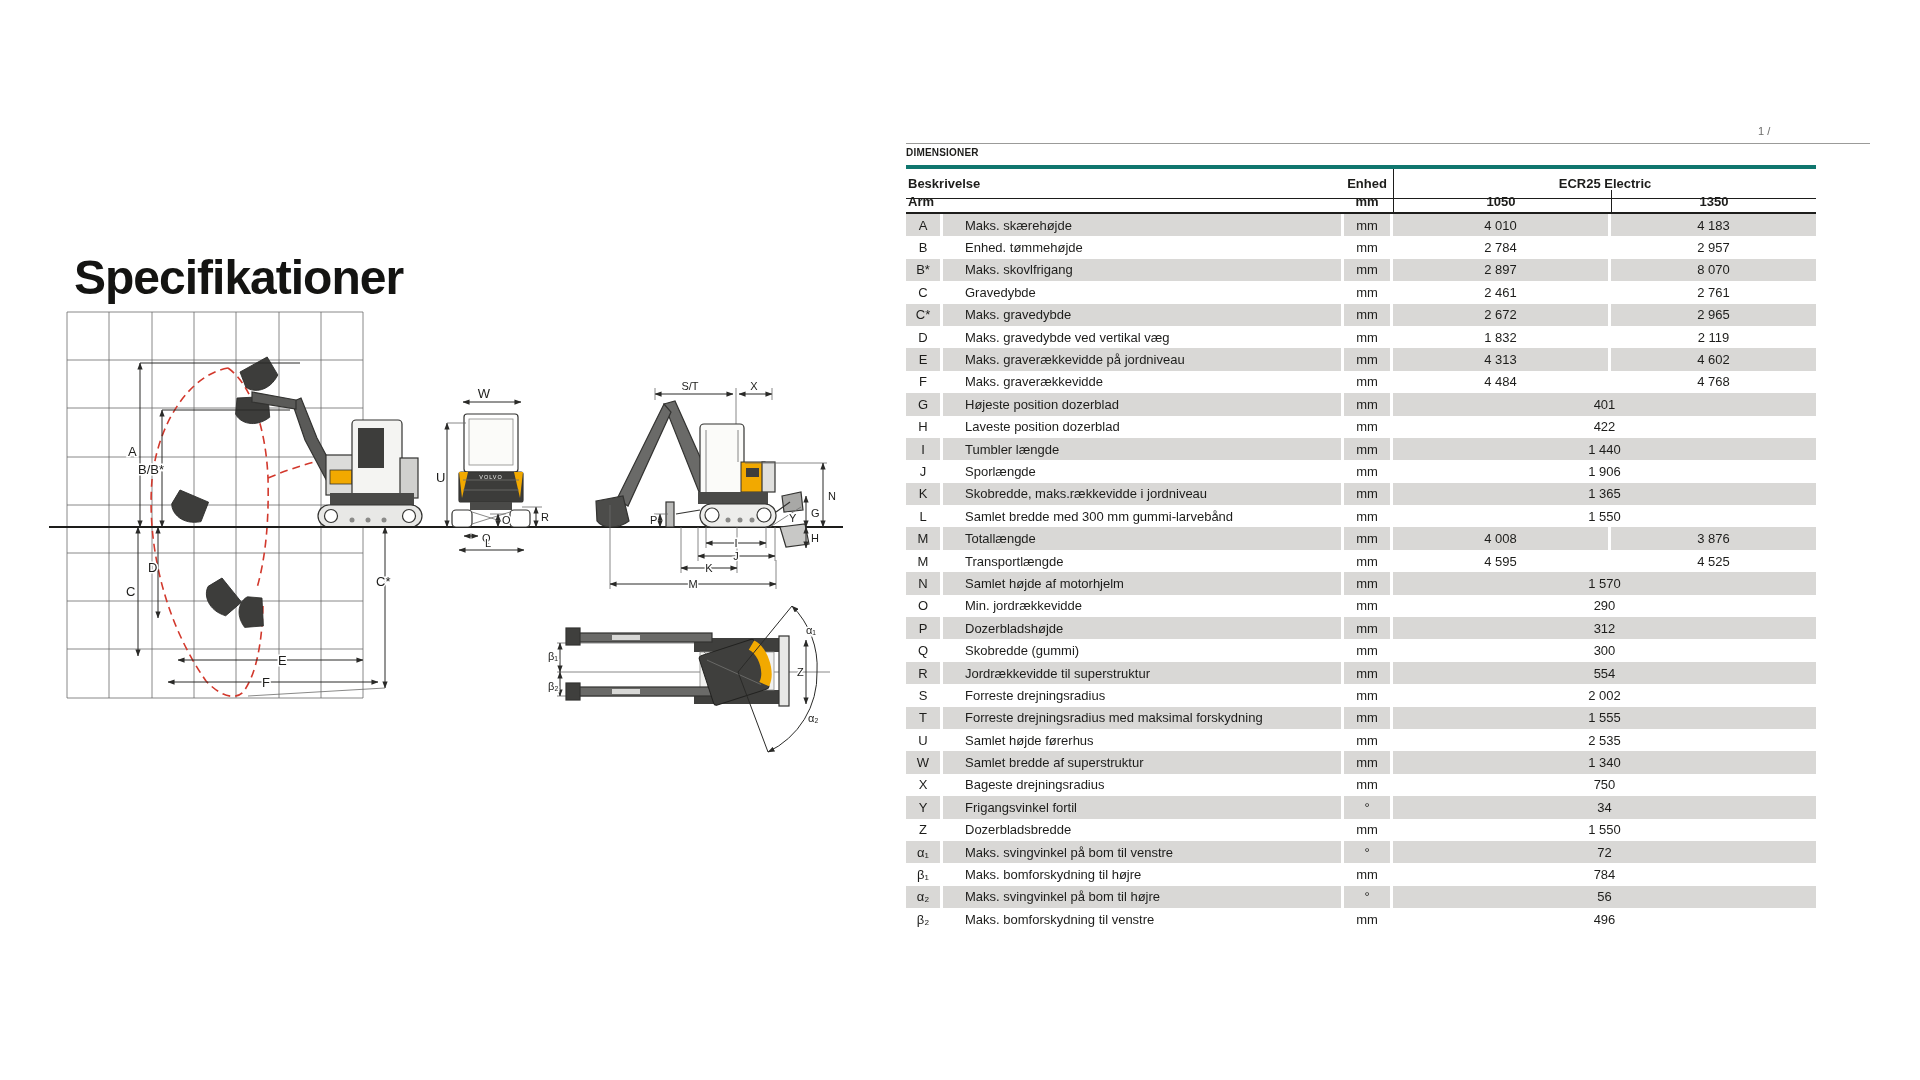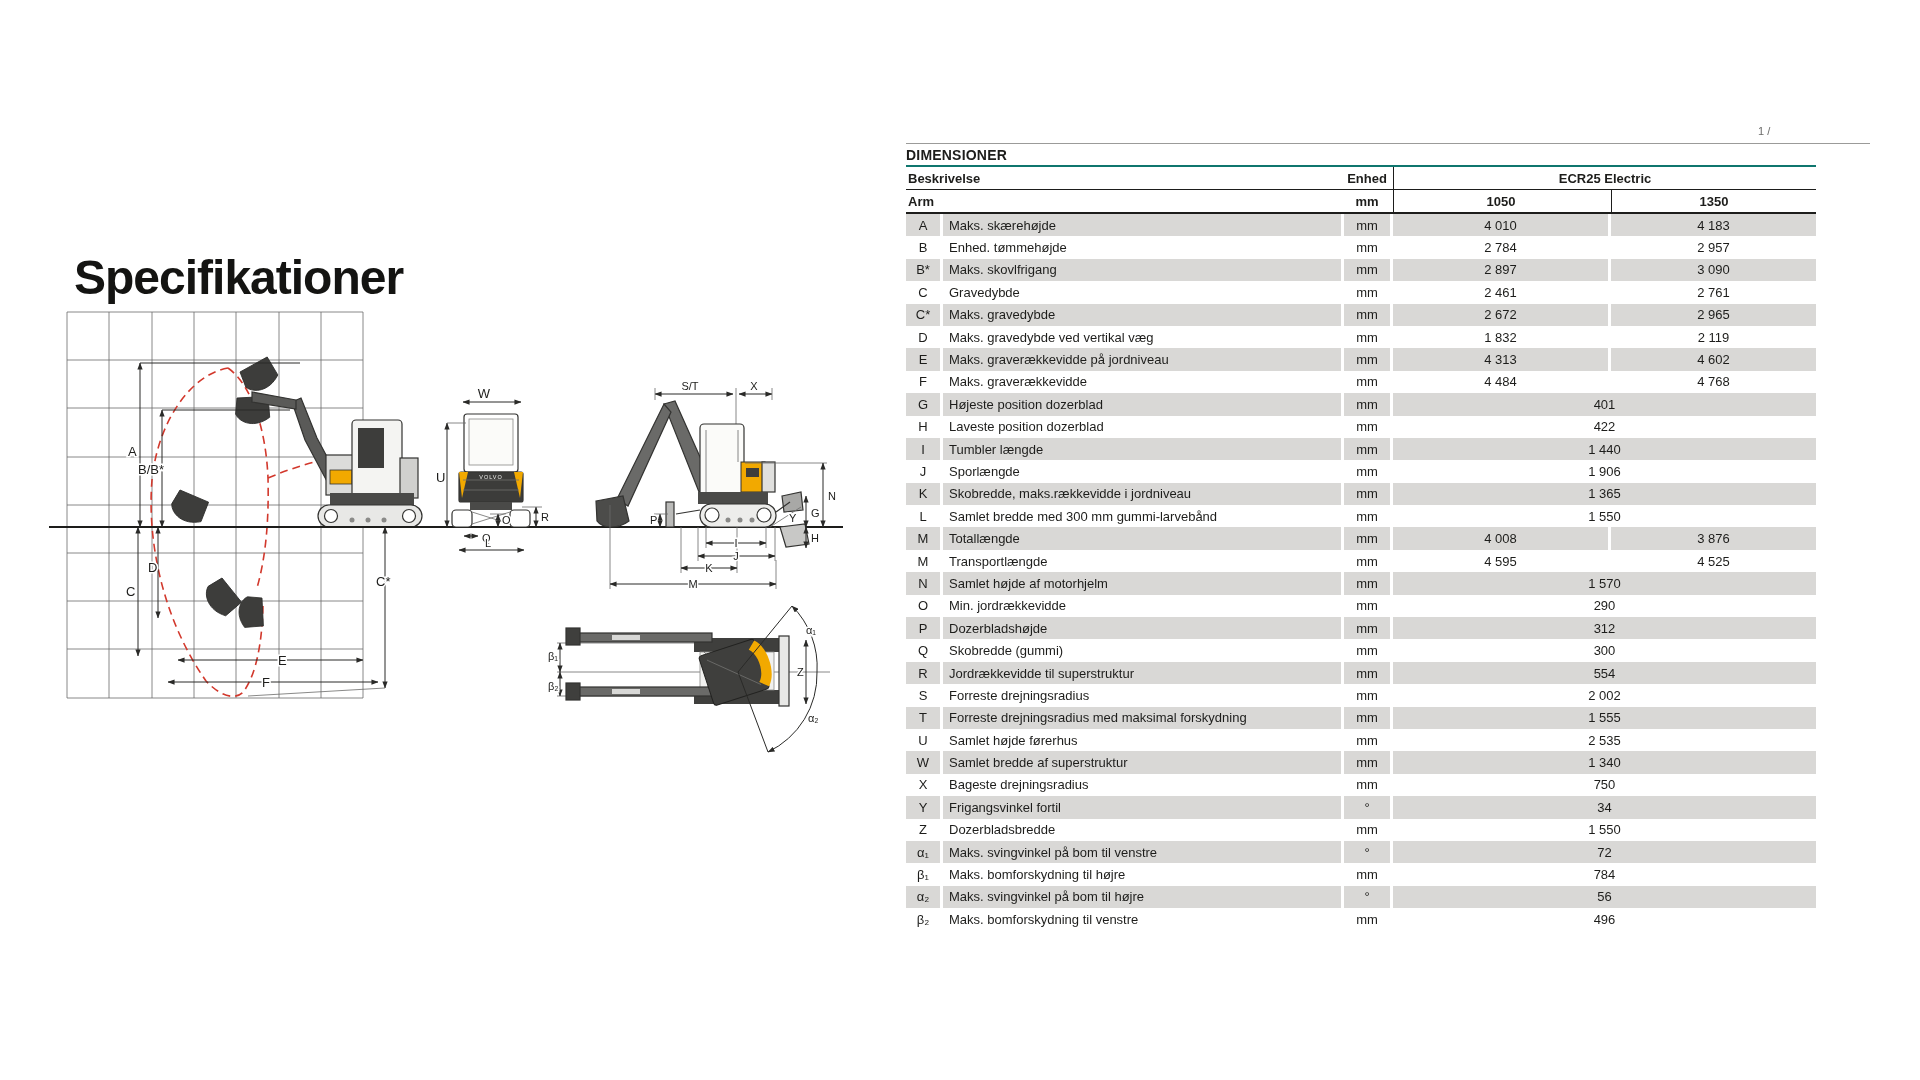--- a/index.html
+++ b/index.html
@@ -17,40 +17,40 @@
   .dls{font:11px "Liberation Sans","DejaVu Sans",sans-serif;fill:#1d1d1b;
       paint-order:stroke;stroke:#ffffff;stroke-width:3px;}
   .dim{stroke:#2a2a28;stroke-width:1;fill:none;}
   .thin{stroke:#6b6b69;stroke-width:0.8;fill:none;}
   .mach{stroke:#333331;stroke-width:1.2;}
 
   
   .spec-table{position:absolute;left:906px;top:137px;width:910px;font-size:13px;}
   .top-rule{position:absolute;left:0;top:6px;width:964px;height:1px;background:#9b9b99;}
   .page-indicator{position:absolute;left:852px;top:-12px;font-size:11px;color:#6b6b69;}
-  .tbl-title{position:absolute;left:0;top:10px;font-size:14px;font-weight:700;letter-spacing:0.2px;}
+  .tbl-title{position:absolute;left:0;top:10px;font-size:10px;font-weight:700;letter-spacing:0.2px;}
 
   .tgrid{display:grid;grid-template-columns:34px 398px 46px 215px 205px;column-gap:3px;}
-  .hdr1{position:absolute;left:0;top:28px;width:910px;height:25px;
-        border-top:2px solid #0f766e;border-bottom:1px solid #1d1d1b;box-sizing:border-box;}
+  .hdr1{position:absolute;left:0;top:28px;width:910px;height:34px;
+        border-top:4px solid #0f766e;border-bottom:1px solid #1d1d1b;box-sizing:border-box;}
   .hdr2{position:absolute;left:0;top:53px;width:910px;height:24px;
         border-bottom:2px solid #1d1d1b;box-sizing:border-box;}
   .hcell{display:flex;align-items:center;font-weight:700;height:100%;box-sizing:border-box;}
   .h-left{grid-column:1/3;padding-left:2px;}
   .h-center{justify-content:center;}
   .h-model{grid-column:4/6;justify-content:center;border-left:1.5px solid #1d1d1b;}
   .h-v1{border-left:1.5px solid #1d1d1b;justify-content:center;}
   .h-v2{border-left:1.5px solid #1d1d1b;justify-content:center;}
 
   .rows-host{position:absolute;left:0;top:77px;width:910px;}
   .trow{height:22.4px;}
   .cell{height:100%;display:flex;align-items:center;justify-content:center;
         box-sizing:border-box;white-space:nowrap;}
   .shade .cell{background:#d9d8d6;}
-  .c-desc{justify-content:flex-start;padding-left:6px;}
+  .c-desc{justify-content:flex-start;padding-left:22px;}
   .c-span{grid-column:4/6;}
 </style>
 </head>
 <body>
 
 <div class="page-heading">Specifikationer</div>
 
 <svg class="diagrams" viewBox="40 290 850 650">
   <defs>
     <marker id="ah" viewBox="0 0 8 6" refX="7.5" refY="3" markerWidth="7" markerHeight="5.5" orient="auto-start-reverse" markerUnits="userSpaceOnUse">
@@ -290,21 +290,21 @@
         <div class="cell c-desc">Enhed. tømmehøjde</div>
         <div class="cell c-unit">mm</div>
         <div class="cell c-val">2 784</div>
         <div class="cell c-val">2 957</div>
       </div>
       <div class="trow tgrid shade">
         <div class="cell c-letter">B*</div>
         <div class="cell c-desc">Maks. skovlfrigang</div>
         <div class="cell c-unit">mm</div>
         <div class="cell c-val">2 897</div>
-        <div class="cell c-val">3 090</div>
+        <div class="cell c-val">8 070</div>
       </div>
       <div class="trow tgrid">
         <div class="cell c-letter">C</div>
         <div class="cell c-desc">Gravedybde</div>
         <div class="cell c-unit">mm</div>
         <div class="cell c-val">2 461</div>
         <div class="cell c-val">2 761</div>
       </div>
       <div class="trow tgrid shade">
         <div class="cell c-letter">C*</div>

